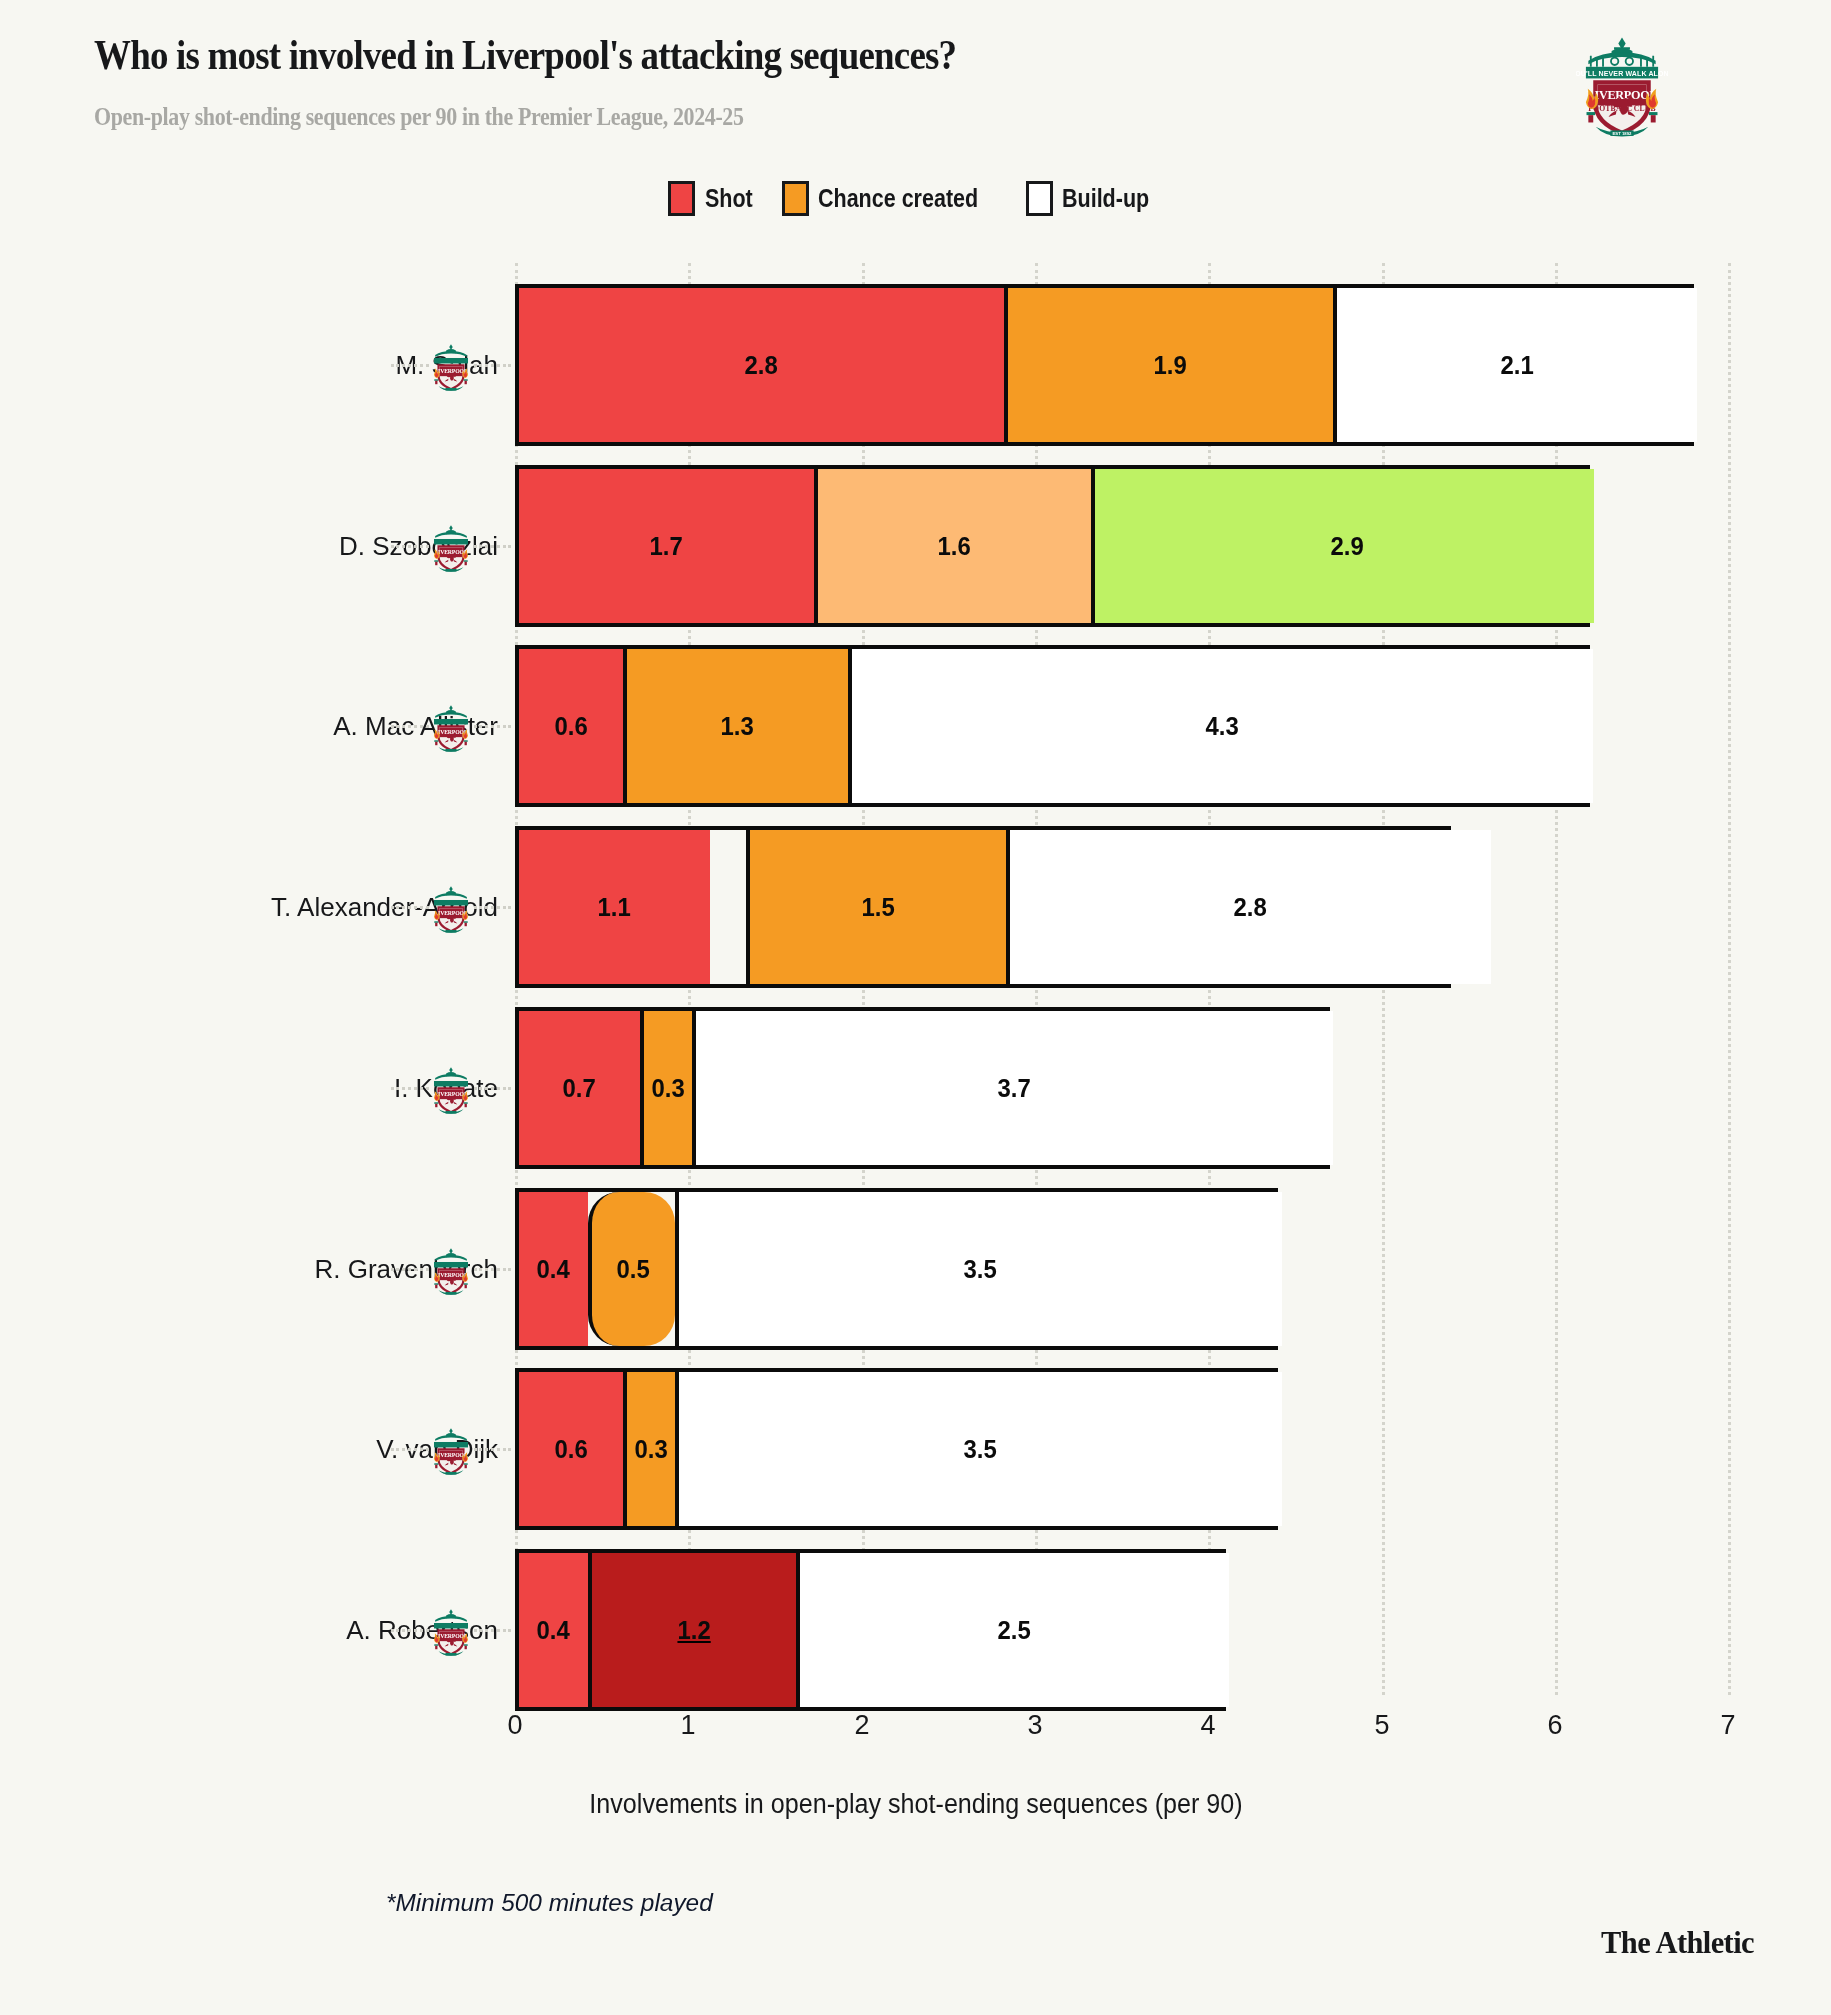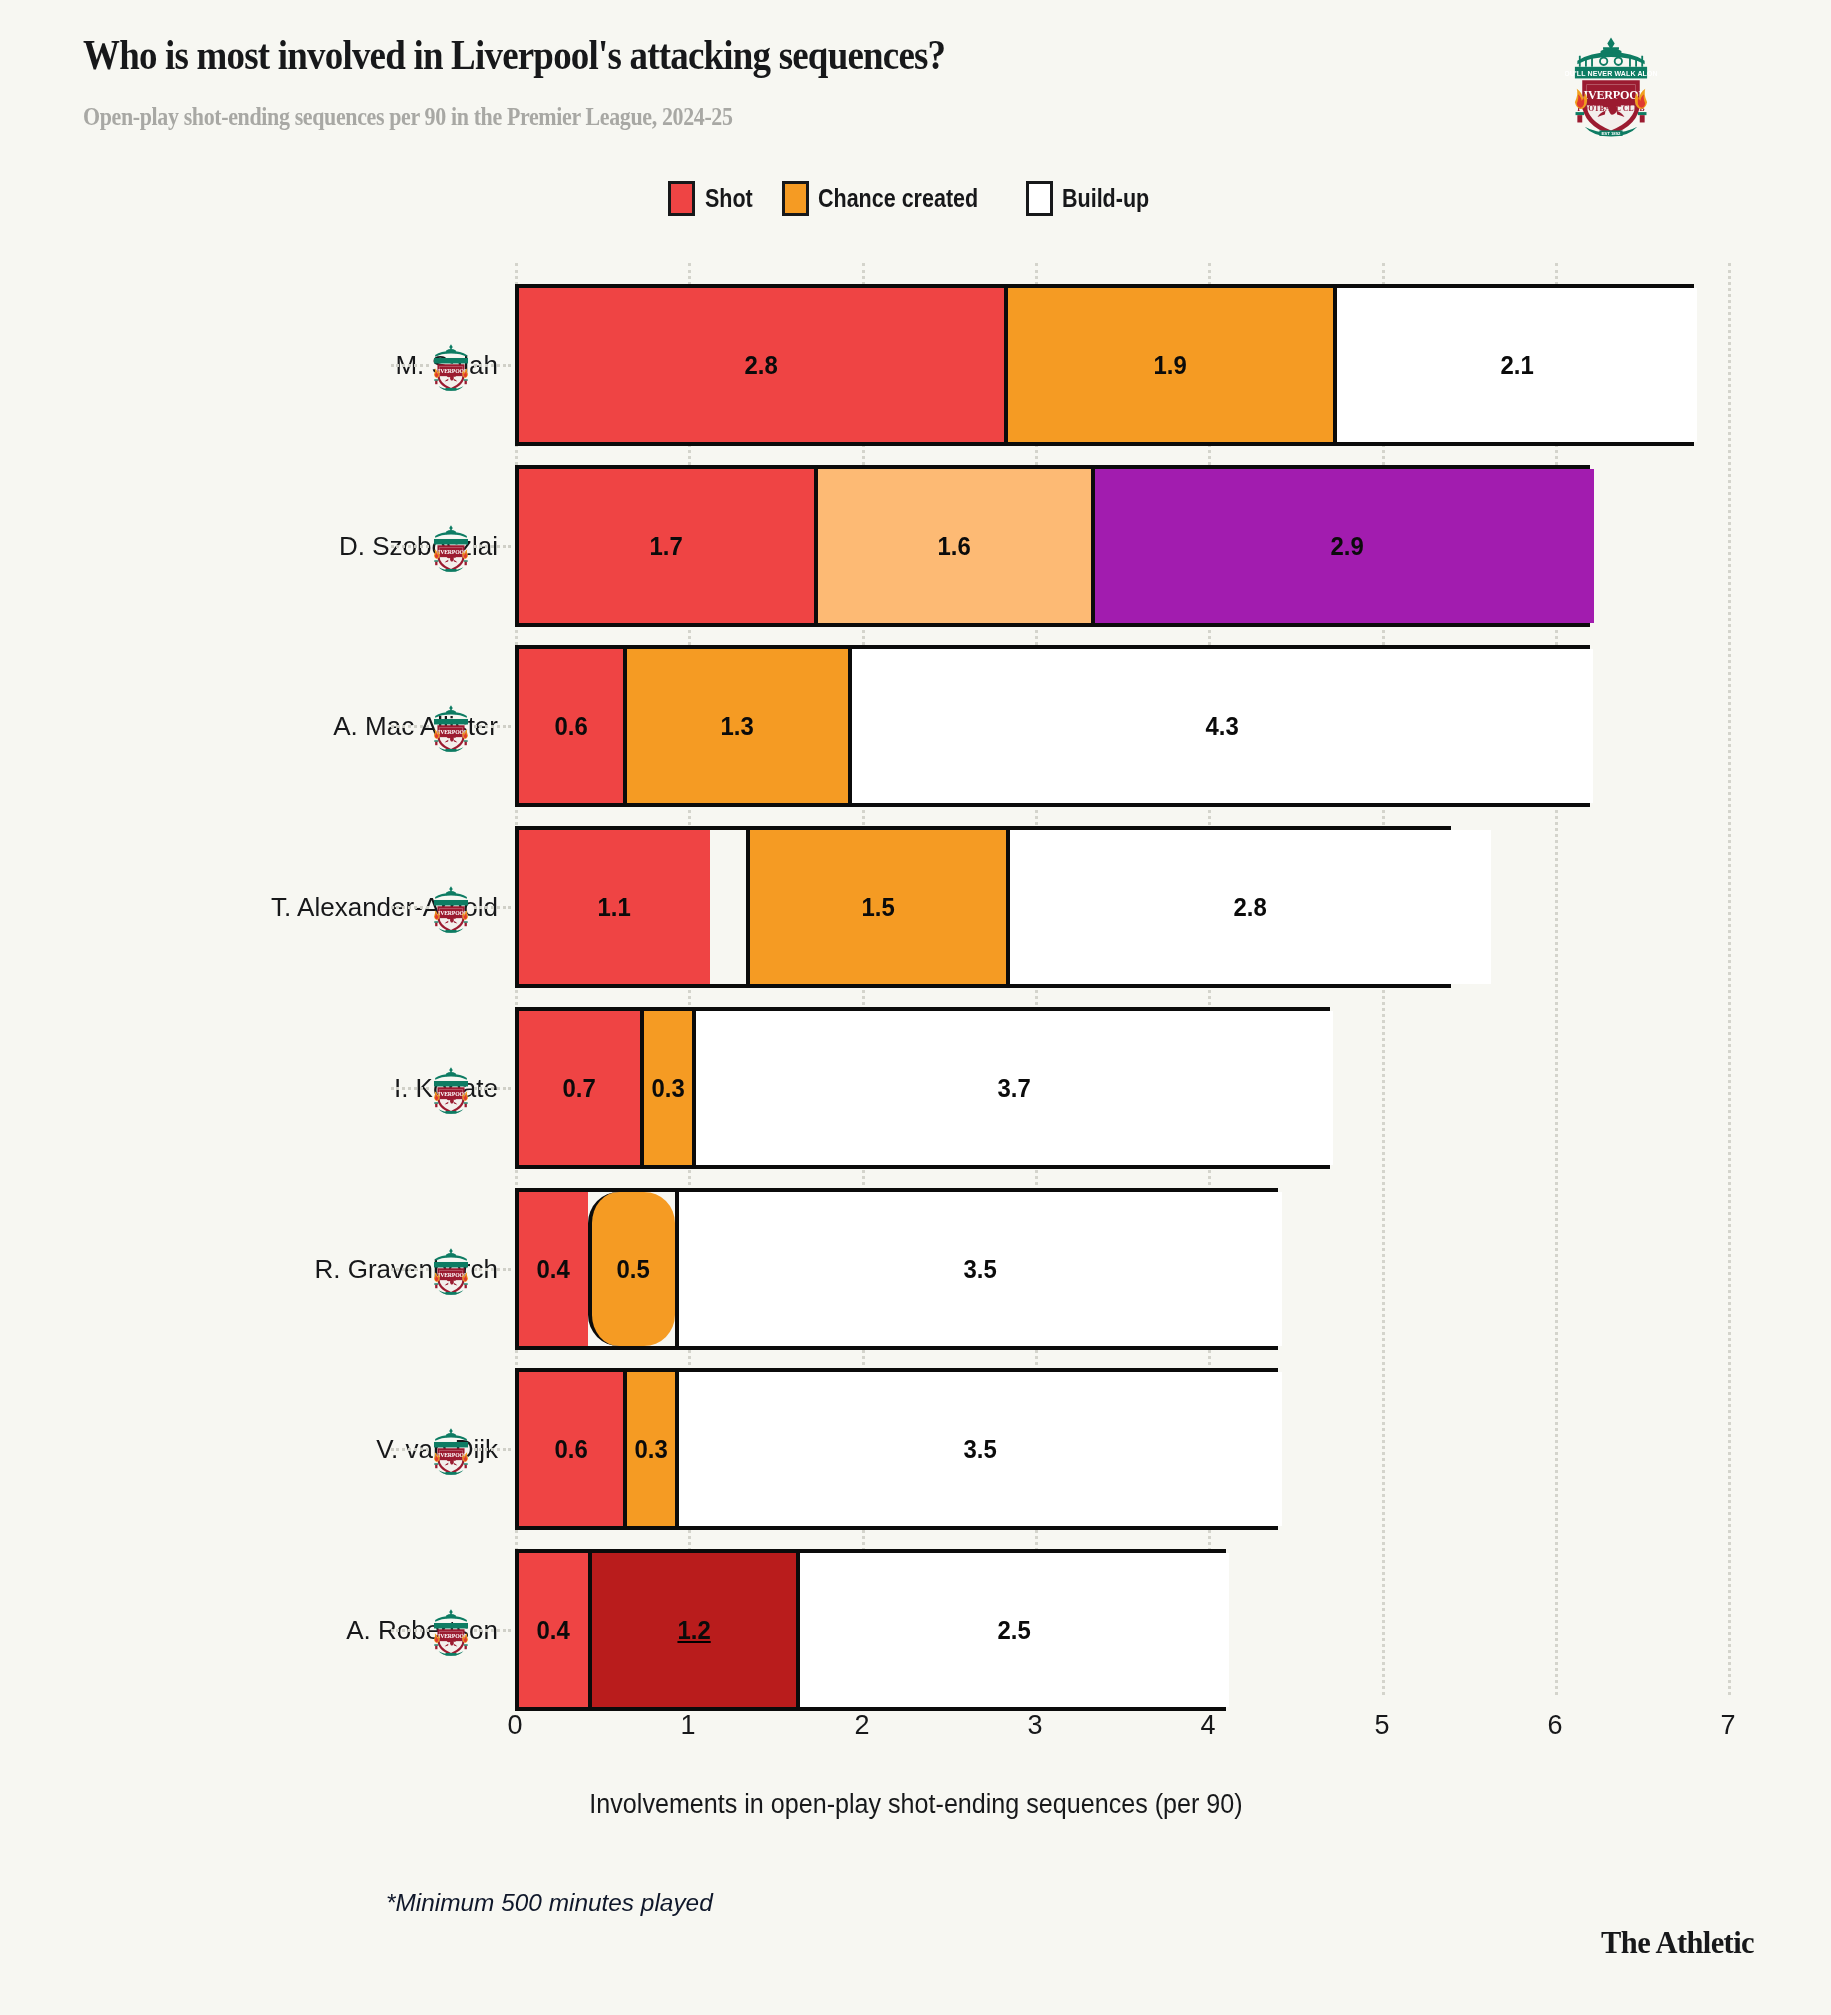--- a/index.html
+++ b/index.html
@@ -11,21 +11,21 @@
     height: 2015px;
     background: #F7F7F2;
     font-family: "Liberation Sans", sans-serif;
     overflow: hidden;
     position: relative;
   }
 
   
   #header {
     position: absolute;
-    left: 5px; top: 0;
+    left: 16px; top: 0;
     width: 1544px;
     height: 165px;
   }
   #chart-title {
     position: absolute;
     left: 78px;
     top: 30.5px;
     font-family: "Liberation Serif", serif;
     font-weight: bold;
     font-size: 42px;
@@ -366,21 +366,21 @@
   <rect x="56" y="156" width="38" height="9" fill="#0E7C63"></rect>
 </svg></div>
         <div class="leader-dots" style="left: 474px; width: 37px;"></div>
         <div class="bar" style="width: 1075px;">
           <div class="seg" style="background: rgb(239, 68, 68); flex: 0 0 295px;">
             <span class="seg-value">1.7</span>
           </div>
           <div class="seg" style="background: #fdba74; flex: 0 0 277px;">
             <span class="seg-value">1.6</span>
           </div>
-          <div class="seg" style="background: #a21caf; flex: 0 0 503px; padding-left: 6px;">
+          <div class="seg" style="background: #bef264; flex: 0 0 503px; padding-left: 6px;">
             <span class="seg-value">2.9</span>
           </div>
         </div>
       </div>
       <div class="row" style="top: 645px;">
         <div class="row-label">A. Mac Allister</div>
         <div class="leader-dots" style="left: 391px; width: 38px;"></div>
         <div class="row-crest" style="left: 429px;">
 <svg viewBox="0 0 150 170" width="44" height="49" aria-hidden="true">
   <path d="M75 4 L69 14 L75 24 L81 14 Z" fill="#0E7C63"></path>

